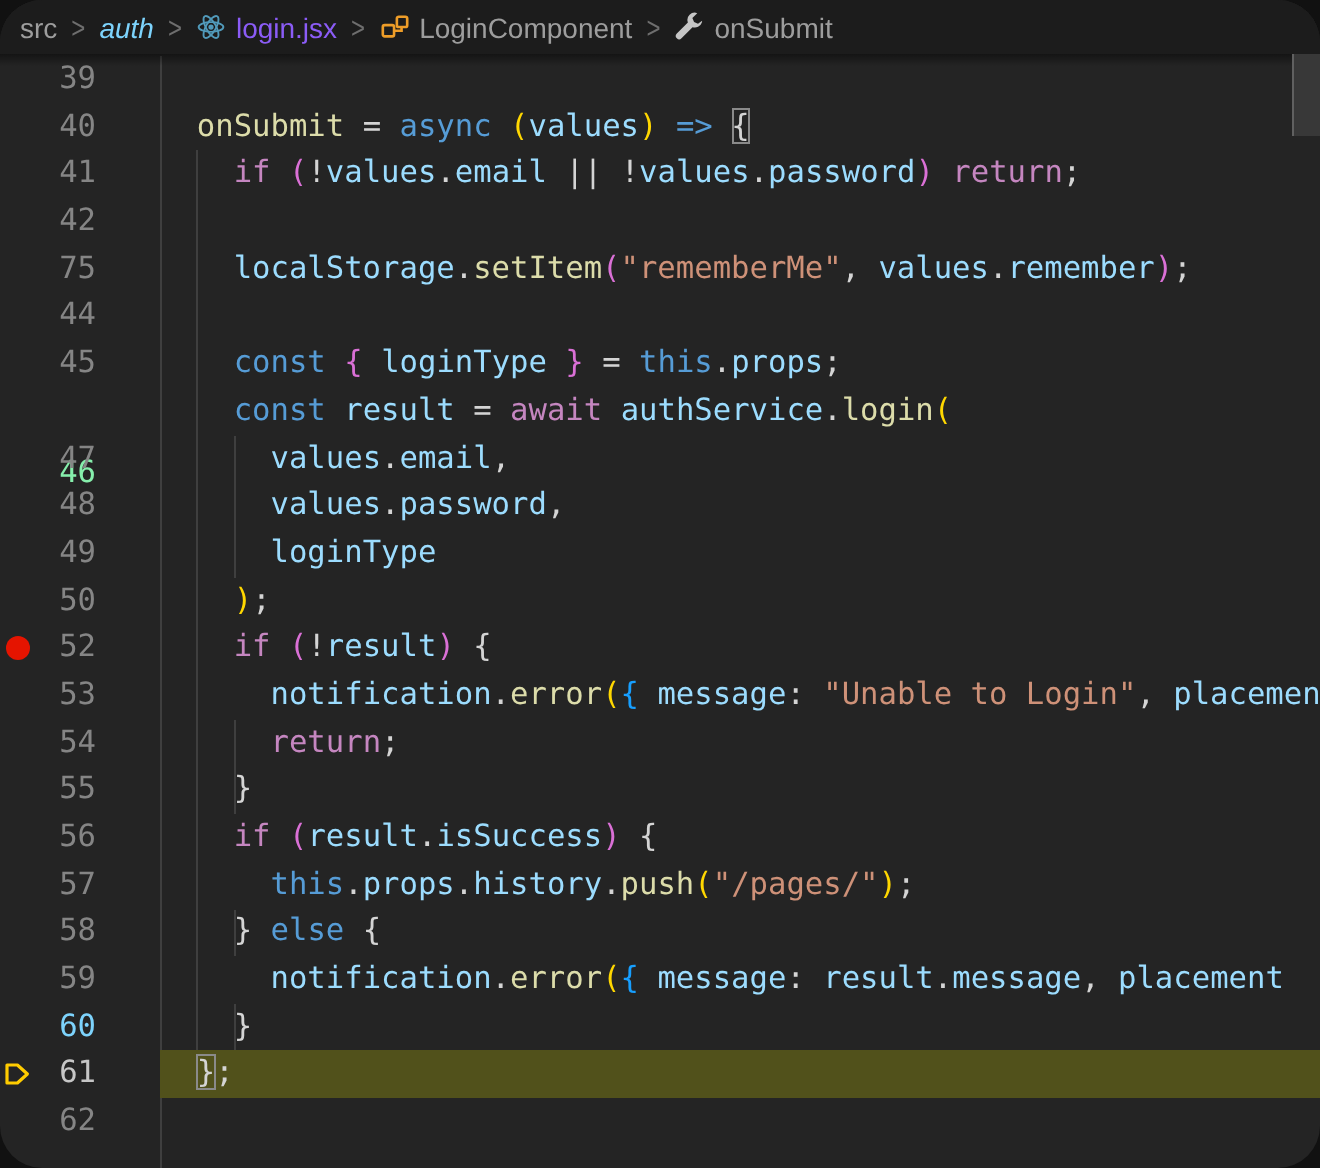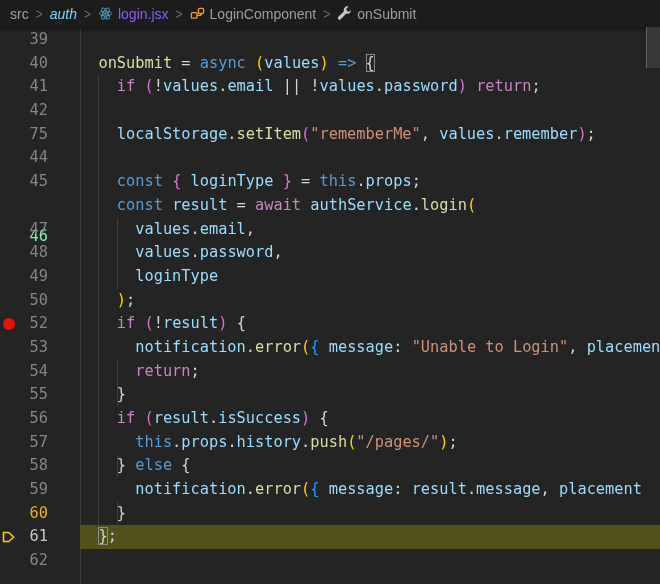--- a/index.html
+++ b/index.html
@@ -1,18 +1,19 @@
 <!DOCTYPE html>
 <html><head>
 <meta charset="utf-8">
 <style>
   html,body { margin:0; padding:0; background:#111; }
   .screen {
     position:relative; width:660px; height:584px; overflow:hidden;
     font-family:"DejaVu Sans Mono", monospace;
+    border-radius:21px;
   }
   
   .breadcrumbs {
     position:absolute; left:0; top:0; width:660px; height:27px;
     display:flex; align-items:center; padding-left:10px; box-sizing:border-box;
     font-family:"Liberation Sans", sans-serif; font-size:14px;
   }
   .bc-item { display:flex; align-items:center; gap:5px; cursor:pointer; white-space:nowrap; }
   .bc-sep { margin:0 7px; font-size:12px; transform:scaleY(1.25); display:inline-block; }
   .bc-icon { display:inline-flex; align-items:center; }
@@ -213,21 +214,21 @@
           <div class="line"><span style="color: rgb(212, 212, 212);">    </span><span style="color: rgb(212, 212, 212);">}</span><span style="color: rgb(212, 212, 212);"> </span><span style="color: rgb(86, 156, 214);">else</span><span style="color: rgb(212, 212, 212);"> </span><span style="color: rgb(212, 212, 212);">{</span></div>
         </div>
         <div class="row">
           <div class="glyph"></div>
           <div class="num" style="color: rgb(133, 133, 133);">59</div>
           <div class="gut-gap"></div>
           <div class="line"><span style="color: rgb(212, 212, 212);">      </span><span style="color: rgb(156, 220, 254);">notification</span><span style="color: rgb(212, 212, 212);">.</span><span style="color: rgb(220, 220, 170);">error</span><span style="color: rgb(255, 215, 0);">(</span><span style="color: rgb(23, 159, 255);">{</span><span style="color: rgb(212, 212, 212);"> </span><span style="color: rgb(156, 220, 254);">message</span><span style="color: rgb(212, 212, 212);">:</span><span style="color: rgb(212, 212, 212);"> </span><span style="color: rgb(156, 220, 254);">result</span><span style="color: rgb(212, 212, 212);">.</span><span style="color: rgb(156, 220, 254);">message</span><span style="color: rgb(212, 212, 212);">,</span><span style="color: rgb(212, 212, 212);"> </span><span style="color: rgb(156, 220, 254);">placement</span></div>
         </div>
         <div class="row">
           <div class="glyph"></div>
-          <div class="num" style="color: #eab308;">60</div>
+          <div class="num" style="color: #7dd3fc;">60</div>
           <div class="gut-gap"></div>
           <div class="line"><span style="color: rgb(212, 212, 212);">    </span><span style="color: rgb(212, 212, 212);">}</span></div>
         </div>
         <div class="row">
           <div class="glyph">
             <span class="dbg-arrow"><svg width="16" height="16" viewBox="0 0 16 16">
                 <path d="M2.5 3.5h5.2l5 4.5-5 4.5H2.5z" fill="none" stroke="#ffcc00" stroke-width="1.6" stroke-linejoin="round"></path>
               </svg></span>
           </div>
           <div class="num" style="color: rgb(198, 198, 198);">61</div>

